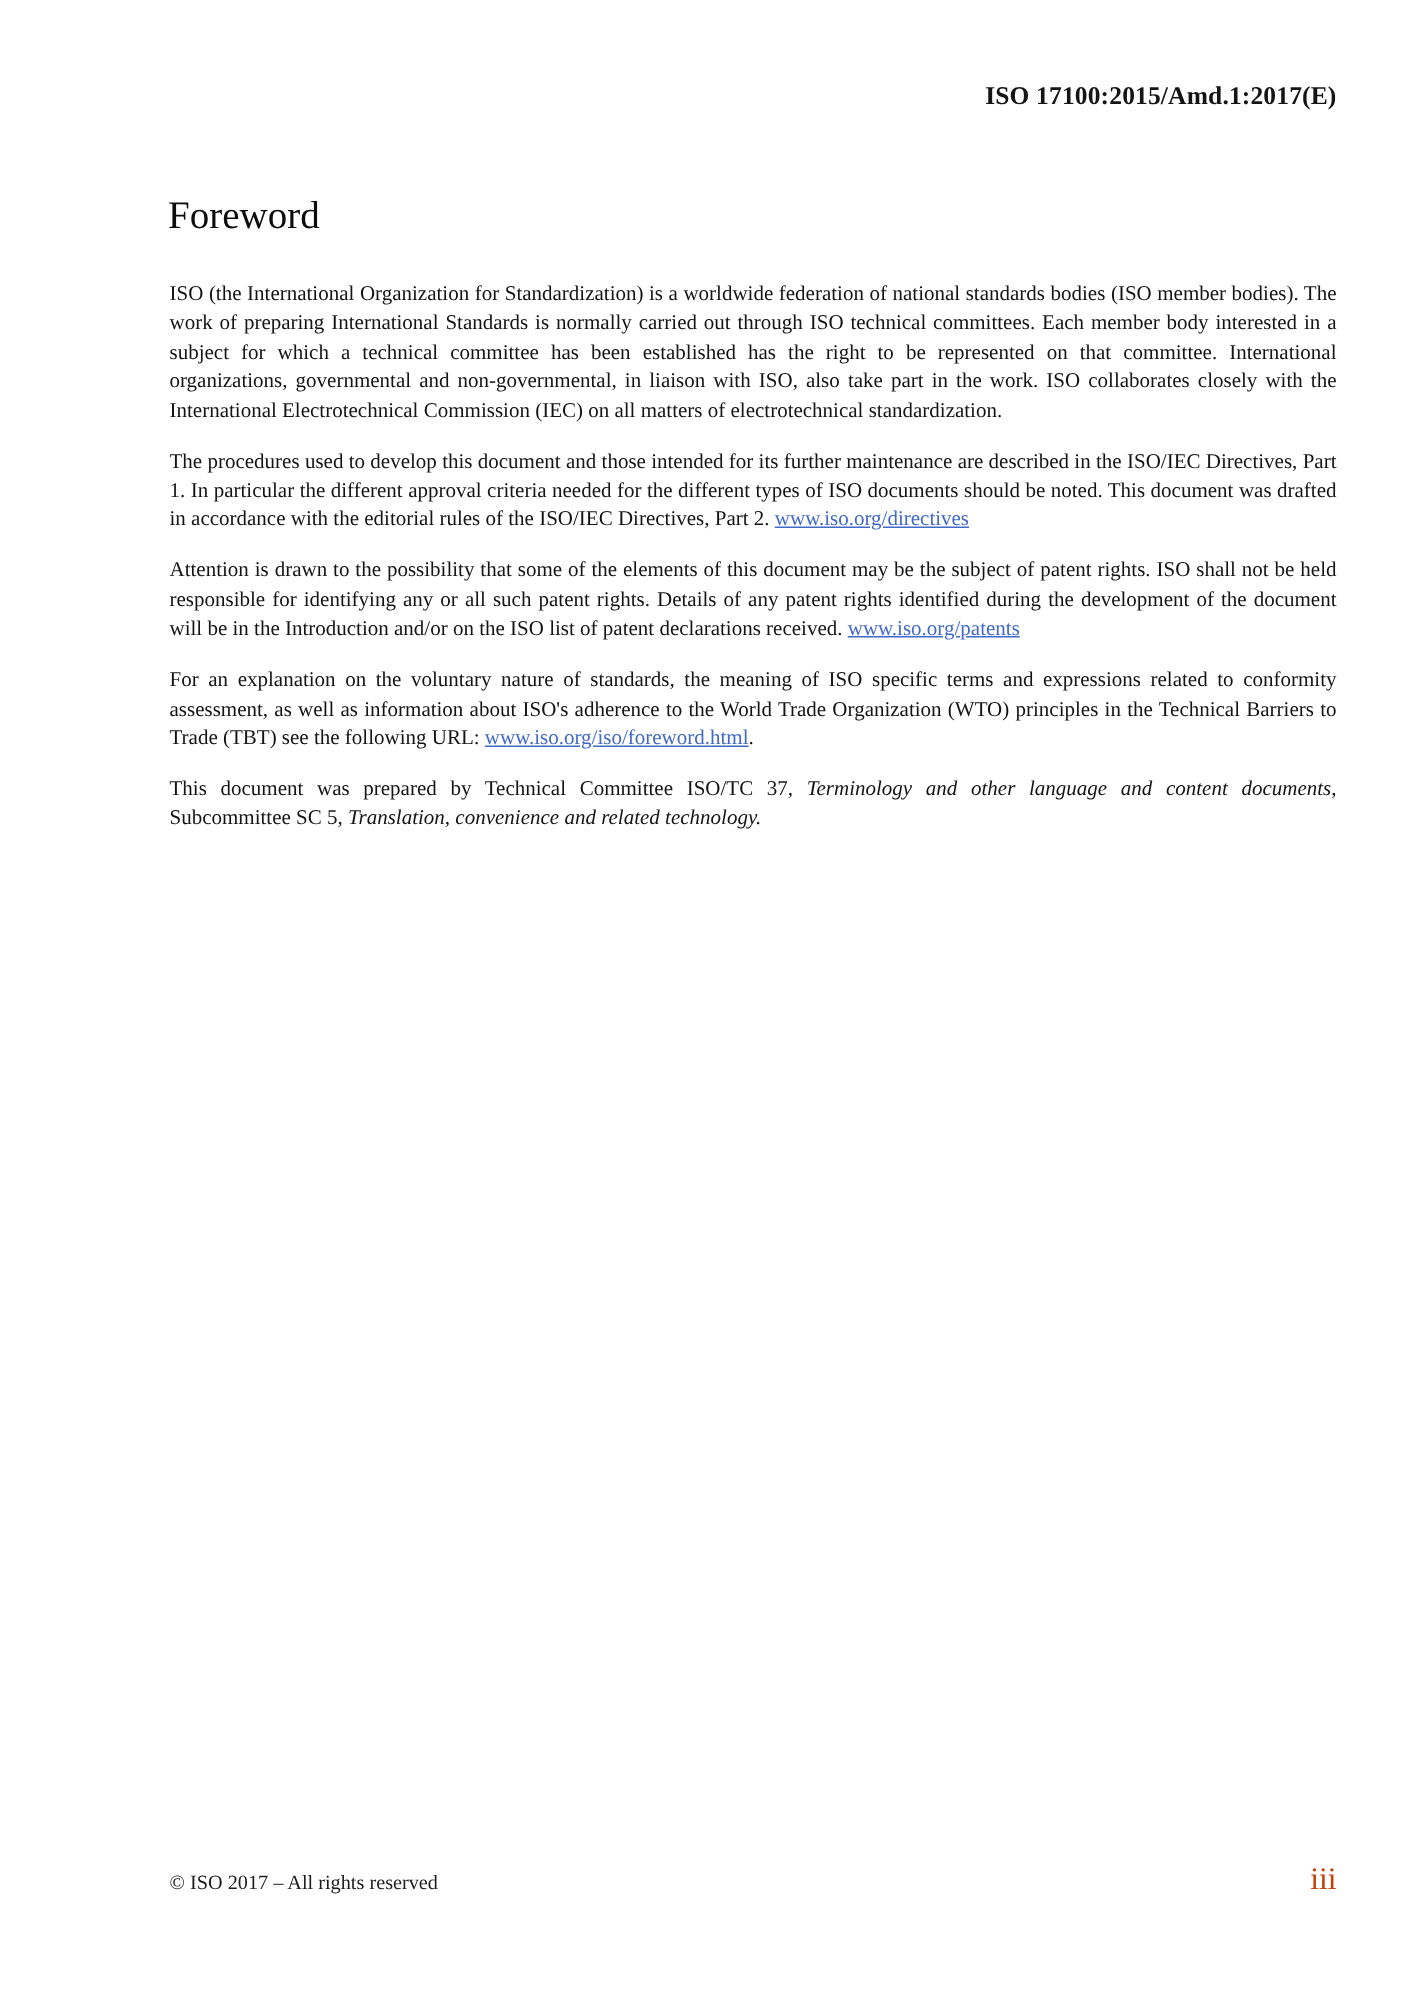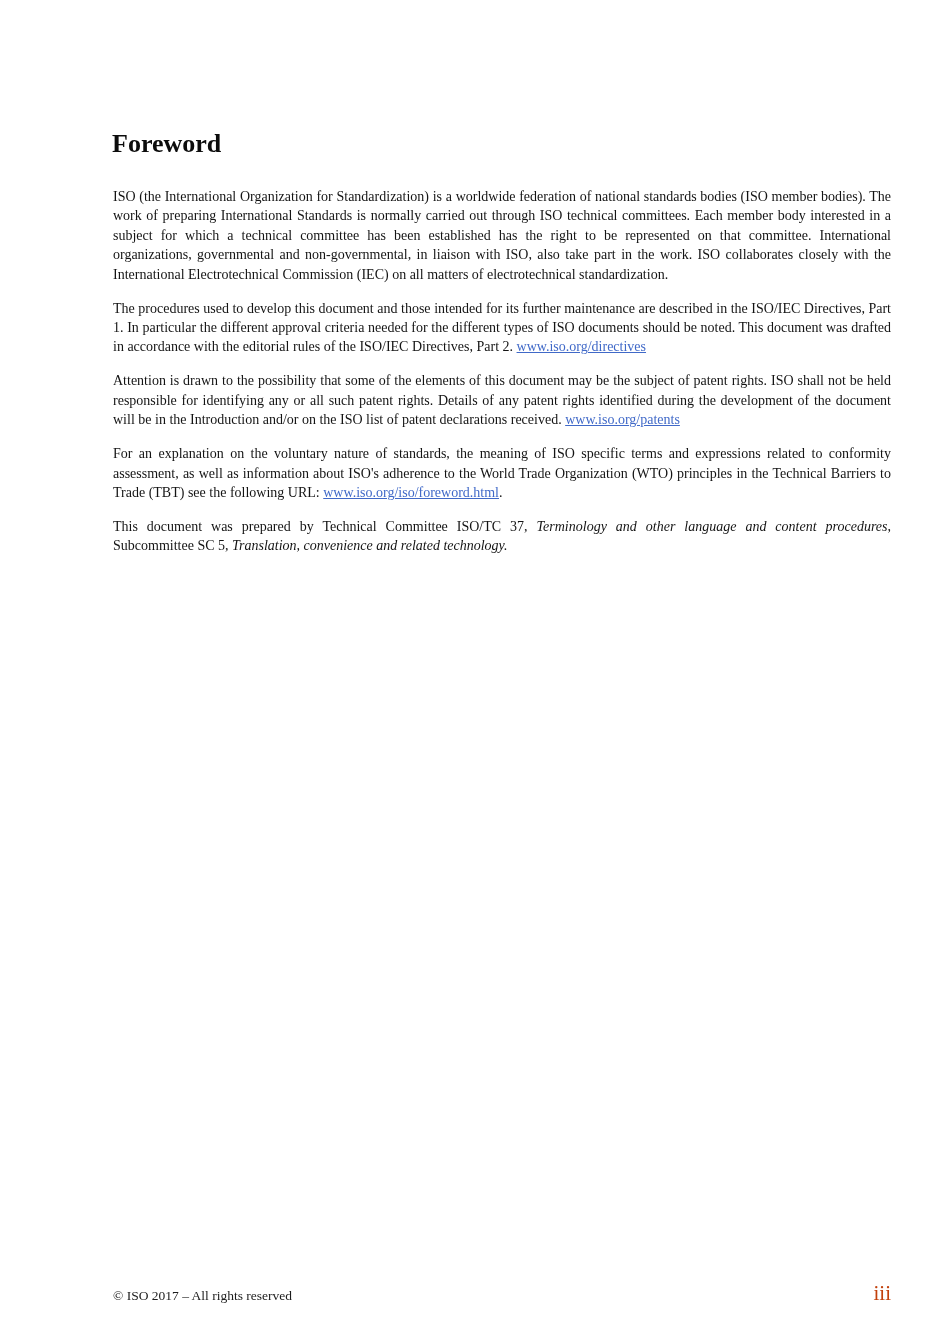--- a/index.html
+++ b/index.html
@@ -13,56 +13,59 @@
     overflow: hidden;
   }
   .page { position: absolute; inset: 0; background: #ffffff; }
   .header {
     position: absolute; top: 54px; left: 113px; width: 778px;
     text-align: right; font-weight: bold; font-size: 17px;
     letter-spacing: 0.1px;
   }
   .title {
     position: absolute; top: 129px; left: 112px;
-    font-size: 26px; font-weight: bold; color: #0c0c0c;
+    font-size: 26px; font-weight: normal; color: #0c0c0c;
   }
   .doc-body {
     position: absolute; top: 187px; left: 113px; width: 778px;
     font-size: 14px; line-height: 19.4px;
     text-align: justify; text-justify: inter-word;
   }
   .para { margin-bottom: 14.6px; }
   .link {
     color: var(--link-color);
     text-decoration: underline;
     cursor: pointer;
     margin-top: 12px;
   }
   em { font-style: italic; }
   .footer {
-    position: absolute; left: 113px; top: 1281px; width: 778px;
+    position: absolute; left: 113px; top: 1240px; width: 778px;
     display: flex; justify-content: space-between; align-items: baseline; text-align: center;
   }
   .copyright { font-size: 13.5px; color: #1c1c1c; }
   .page-number { font-size: 21px; color: #c2410c; }
 </style>
 </head>
 <body>
 
 <div class="page">
 
+  <div class="header">
+    <span>ISO 17100:2015/Amd.1:2017(E)</span>
+  </div>
 
   <h1 class="title">Foreword</h1>
 
   <div class="doc-body">
       <p class="para"><span>ISO (the International Organization for Standardization) is a worldwide federation of national standards bodies (ISO member bodies). The work of preparing International Standards is normally carried out through ISO technical committees. Each member body interested in a subject for which a technical committee has been established has the right to be represented on that committee. International organizations, governmental and non-governmental, in liaison with ISO, also take part in the work. ISO collaborates closely with the International Electrotechnical Commission (IEC) on all matters of electrotechnical standardization.</span></p>
       <p class="para"><span>The procedures used to develop this document and those intended for its further maintenance are described in the ISO/IEC Directives, Part 1. In particular the different approval criteria needed for the different types of ISO documents should be noted. This document was drafted in accordance with the editorial rules of the ISO/IEC Directives, Part 2. </span><a class="link">www.iso.org/directives</a></p>
       <p class="para"><span>Attention is drawn to the possibility that some of the elements of this document may be the subject of patent rights. ISO shall not be held responsible for identifying any or all such patent rights. Details of any patent rights identified during the development of the document will be in the Introduction and/or on the ISO list of patent declarations received. </span><a class="link">www.iso.org/patents</a></p>
       <p class="para"><span>For an explanation on the voluntary nature of standards, the meaning of ISO specific terms and expressions related to conformity assessment, as well as information about ISO's adherence to the World Trade Organization (WTO) principles in the Technical Barriers to Trade (TBT) see the following URL: </span><a class="link">www.iso.org/iso/foreword.html</a><span>.</span></p>
-      <p class="para"><span>This document was prepared by Technical Committee ISO/TC 37, </span><em>Terminology and other language and content procedures</em><span>, Subcommittee SC 5, </span><em>Translation, convenience and related technology.</em></p>
+      <p class="para"><span>This document was prepared by Technical Committee ISO/TC 37, </span><em>Terminology and other language and content documents</em><span>, Subcommittee SC 5, </span><em>Translation, convenience and related technology.</em></p>
     </div>
 
   <div class="footer">
     <span class="copyright">© ISO 2017 – All rights reserved</span>
     <span class="page-number">iii</span>
   </div>
 
 </div>
 
 </body></html>

